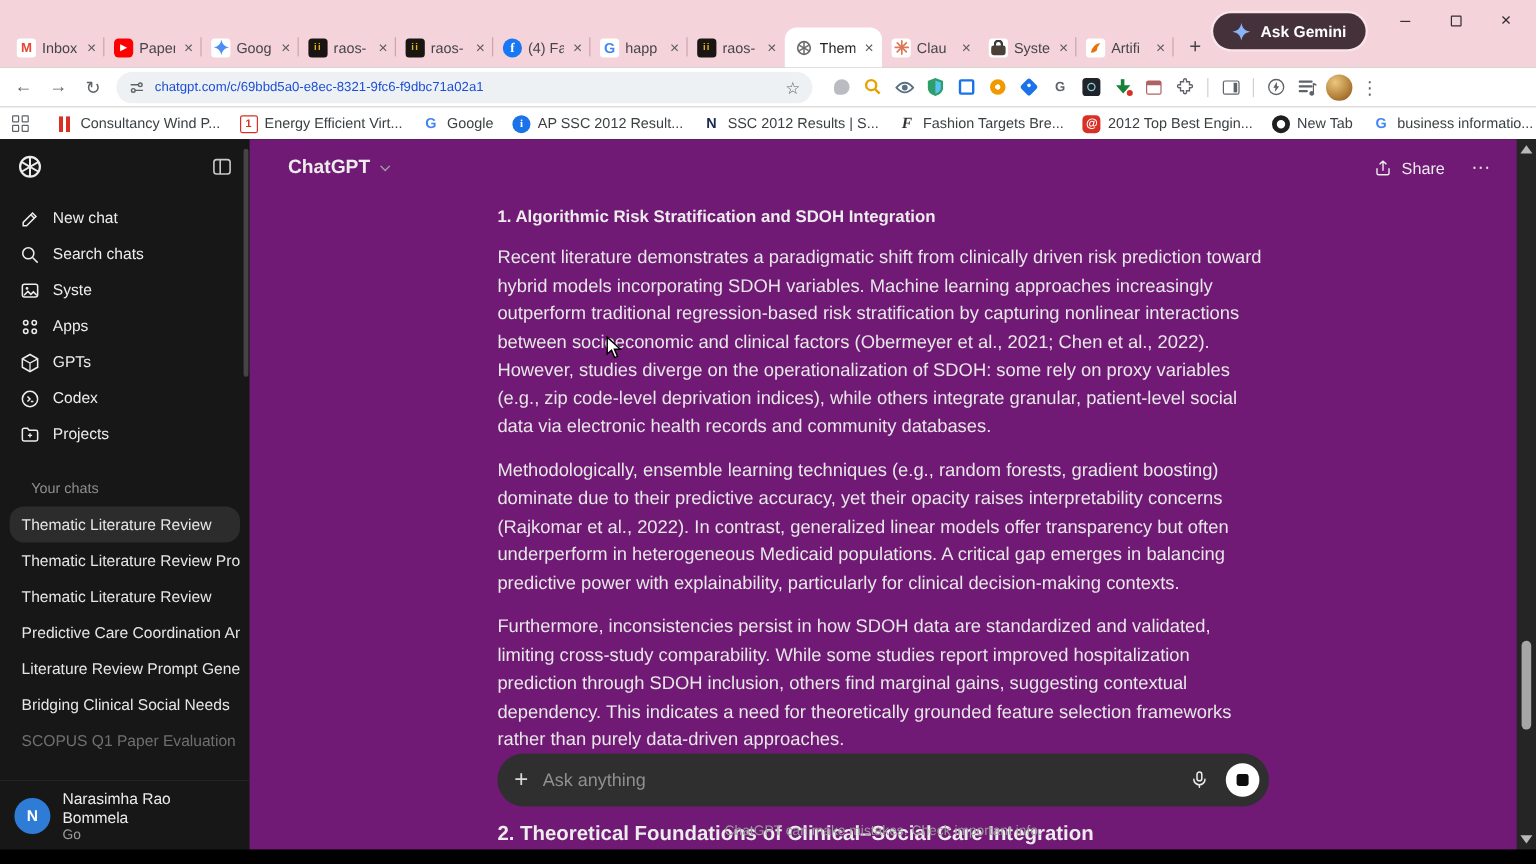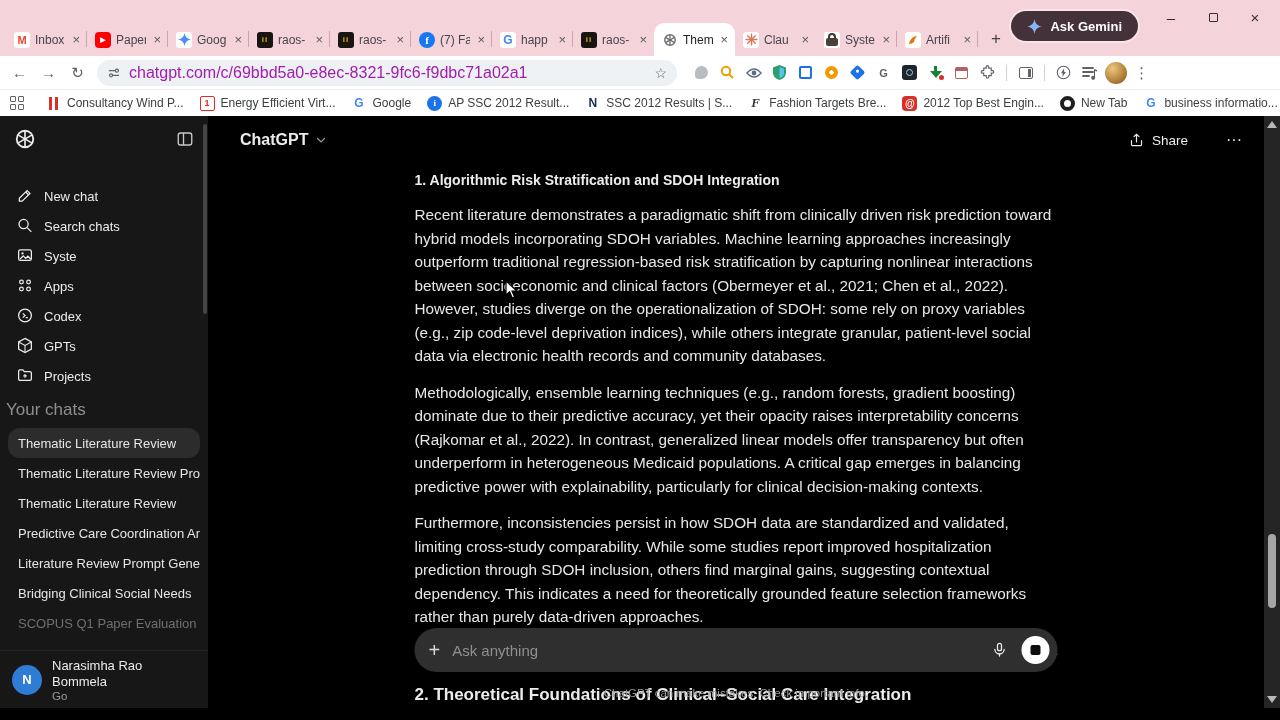--- a/index.html
+++ b/index.html
@@ -35,21 +35,21 @@
   .win-controls{position:absolute;right:4px;top:0;height:34px;display:flex;align-items:center}
   .win-btn{width:42px;height:32px;display:flex;align-items:center;justify-content:center;color:#2f2f33;font-size:15px}
   .restore-box{width:9px;height:9px;border:1.3px solid #2f2f33;border-radius:1px}
 
   
   .toolbar{position:absolute;top:56px;left:0;width:1280px;height:33px;background:#fff;
        display:flex;align-items:center;padding:0 6px;gap:2px}
   .nav-ic{width:27px;height:27px;display:flex;align-items:center;justify-content:center;font-size:15px;color:#5f6368;border-radius:50%}
   .omnibox{width:580px;height:26px;background:#eef1f4;border-radius:13px;display:flex;align-items:center;
        padding:0 10px;gap:8px;margin:0 4px}
-  .url-text{font-size:16px;color:#a21caf;flex:1;white-space:nowrap;overflow:hidden}
+  .url-text{font-size:11px;color:#1d4ed8;flex:1;white-space:nowrap;overflow:hidden}
   .star-ic{font-size:14px;color:#5f6368}
   .ext-row{display:flex;align-items:center;gap:1px;margin-left:6px}
   .ext{width:25px;height:25px;display:flex;align-items:center;justify-content:center;position:relative}
   .tb-divider{width:1px;height:16px;background:#d0d0d0;margin:0 5px}
   .ext-blob{width:13px;height:13px;border-radius:50% 50% 50% 4px;background:#b9bdc1}
   .ext-screenshot{width:13px;height:13px;border:2px solid #1a73e8;border-radius:2px}
   .ext-flower{width:13px;height:13px;border-radius:50%;background:radial-gradient(circle,#fff 0 22%,#f29900 26%)}
   .ext-tag{width:11px;height:11px;background:#1a73e8;border-radius:2px;transform:rotate(45deg);position:relative}
   .ext-tag::after{content:"";position:absolute;top:3px;left:3px;width:3px;height:3px;border-radius:50%;background:#fff}
   .ext-g{font-size:11px;font-weight:bold;color:#5f6368}
@@ -81,39 +81,39 @@
   .bm-fashion{color:#333;font-size:13px;font-family:"Liberation Serif",serif;font-style:italic}
   .bm-at{background:#d93025;color:#fff;border-radius:4px;font-size:10px}
   .bm-dark{background:#fff;border:4px solid #1f1f1f;border-radius:50%}
 
   
   .page{position:absolute;top:116px;left:0;width:1280px;height:592px;display:flex;background:#212121}
 
   .sidebar{flex:0 0 208px;width:208px;background:#171717;color:#ececec;position:relative;overflow:hidden}
   .sb-head{height:46px;display:flex;align-items:center;justify-content:space-between;padding:0 14px}
   .sb-nav{padding:12px 8px 0}
-  .sb-item{height:30px;display:flex;align-items:flex-end;gap:10px;padding:0 8px;font-size:13px;border-radius:8px;color:#ececec}
+  .sb-item{height:30px;display:flex;align-items:flex-start;gap:10px;padding:0 8px;font-size:13px;border-radius:8px;color:#ececec}
   .sb-item svg{flex:0 0 18px}
-  .sb-section{padding:16px 6px 8px;font-size:17px;color:#8e8e8e}
+  .sb-section{padding:16px 26px 8px;font-size:12px;color:#8e8e8e}
   .chat-item{height:30px;display:flex;align-items:center;padding:0 10px;margin:0 8px;font-size:13px;
       border-radius:12px;white-space:nowrap;overflow:hidden;color:#e6e6e6}
   .chat-item.active{background:#2c2c2c}
   .chat-item.dimmed{color:#6f6f6f}
   .user-card{position:absolute;bottom:0;left:0;right:0;height:58px;display:flex;align-items:center;gap:10px;
       padding:0 12px;background:#171717;border-top:1px solid #232323}
   .user-avatar{width:30px;height:30px;border-radius:50%;background:#2e7cd6;color:#fff;display:flex;
       align-items:center;justify-content:center;font-size:13px;font-weight:bold;flex:0 0 30px}
   .user-name{font-size:13px;color:#ececec;line-height:16px}
   .user-plan{font-size:11.5px;color:#9b9b9b}
   .sb-scroll{position:absolute;right:1px;top:8px;width:4px;height:190px;background:#454545;border-radius:2px}
 
-  .main{flex:1;position:relative;background:#000000;color:#ececec;overflow:hidden}
+  .main{flex:1;position:relative;background:#701a75;color:#ececec;overflow:hidden}
   .main-head{height:48px;display:flex;align-items:center;justify-content:space-between;padding:0 22px 0 32px}
   .main-title{display:flex;align-items:center;gap:7px;font-size:16px;font-weight:bold;color:#ececec}
-  .head-right{display:flex;align-items:center;gap:38px}
+  .head-right{display:flex;align-items:center;gap:22px}
   .share-btn{display:flex;align-items:center;gap:8px;font-size:13.5px;color:#ececec}
   .head-kebab{font-size:16px;color:#ececec}
 
   .article{width:643px;margin:0 auto}
   .article h1{font-size:14px;font-weight:bold;margin:8px 0 15px;color:#ececec}
   .article p{font-size:15.3px;line-height:23.5px;margin-bottom:13px;color:#e7e7e7}
   .divider-row{position:relative;height:26px;margin-top:9px}
   .divider-row .line{position:absolute;left:0;right:0;top:12px;height:1px;background:#3d3d3d}
   .scroll-down{position:absolute;left:50%;top:0;transform:translateX(-50%);width:26px;height:26px;border-radius:50%;
       background:#212121;border:1px solid #555;display:flex;align-items:center;justify-content:center}
@@ -168,21 +168,21 @@
         <span class="tab-label">raos-</span>
         <span class="tab-close">×</span>
       </div>
       <div class="tab">
         <span class="fav fav-raos">ii</span>
         <span class="tab-label">raos-</span>
         <span class="tab-close">×</span>
       </div>
       <div class="tab">
         <span class="fav fav-facebook">f</span>
-        <span class="tab-label">(7) Fa</span>
+        <span class="tab-label">(4) Fa</span>
         <span class="tab-close">×</span>
       </div>
       <div class="tab">
         <span class="fav fav-google">G</span>
         <span class="tab-label">happ</span>
         <span class="tab-close">×</span>
       </div>
       <div class="tab no-div">
         <span class="fav fav-raos">ii</span>
         <span class="tab-label">raos-</span>
@@ -453,32 +453,32 @@
                 <circle cx="7" cy="7" r="2.6"></circle>
                 <circle cx="17" cy="7" r="2.6"></circle>
                 <circle cx="7" cy="17" r="2.6"></circle>
                 <circle cx="17" cy="17" r="2.6"></circle>
               </g>
             </svg>
           <span>Apps</span>
         </div>
         <div class="sb-item">
           <svg width="17" height="17" viewBox="0 0 24 24">
+              <path d="M12 2 21 7v10l-9 5-9-5V7Z" fill="none" stroke="#ececec" stroke-width="1.8"></path>
+              <path d="M3.5 7.5 12 12l8.5-4.5M12 12v9" fill="none" stroke="#ececec" stroke-width="1.5"></path>
+            </svg>
+          <span>GPTs</span>
+        </div>
+        <div class="sb-item">
+          <svg width="17" height="17" viewBox="0 0 24 24">
               <circle cx="12" cy="12" r="9" fill="none" stroke="#ececec" stroke-width="1.8"></circle>
               <path d="M9 9l3 3-3 3" fill="none" stroke="#ececec" stroke-width="1.8"></path>
               <line x1="13" y1="15" x2="16" y2="15" stroke="#ececec" stroke-width="1.8"></line>
             </svg>
           <span>Codex</span>
-        </div>
-        <div class="sb-item">
-          <svg width="17" height="17" viewBox="0 0 24 24">
-              <path d="M12 2 21 7v10l-9 5-9-5V7Z" fill="none" stroke="#ececec" stroke-width="1.8"></path>
-              <path d="M3.5 7.5 12 12l8.5-4.5M12 12v9" fill="none" stroke="#ececec" stroke-width="1.5"></path>
-            </svg>
-          <span>GPTs</span>
         </div>
         <div class="sb-item">
           <svg width="17" height="17" viewBox="0 0 24 24">
               <path d="M3 6a2 2 0 0 1 2-2h4l2 2.5h8a2 2 0 0 1 2 2V17a2 2 0 0 1-2 2H5a2 2 0 0 1-2-2Z" fill="none" stroke="#ececec" stroke-width="1.8"></path>
               <path d="M12 10v5M9.5 12.5h5" stroke="#ececec" stroke-width="1.6"></path>
             </svg>
           <span>Projects</span>
         </div>
       </div>
       <div class="sb-section">Your chats</div>

